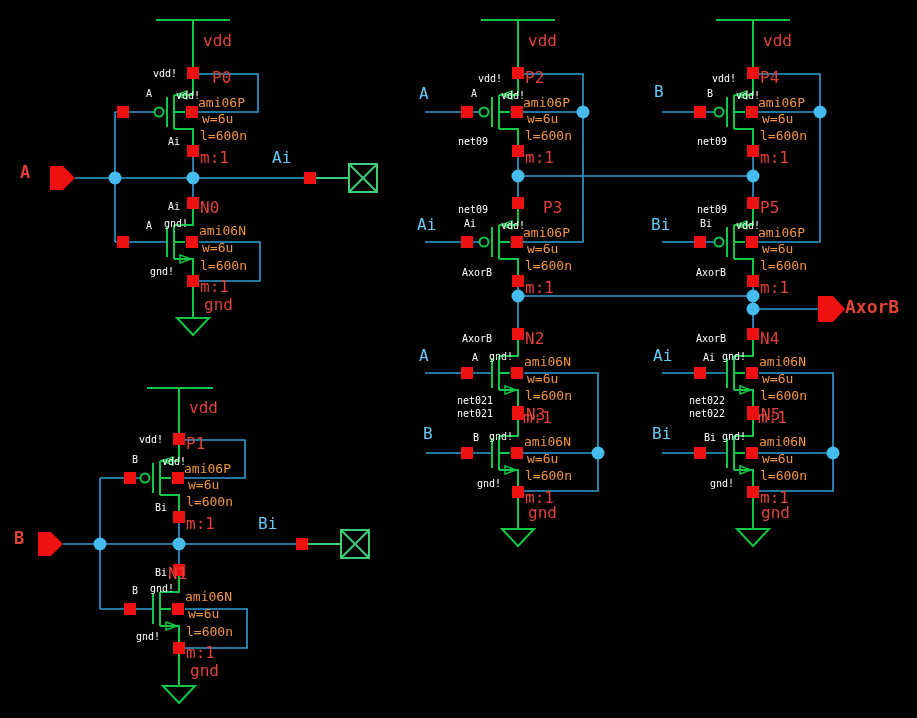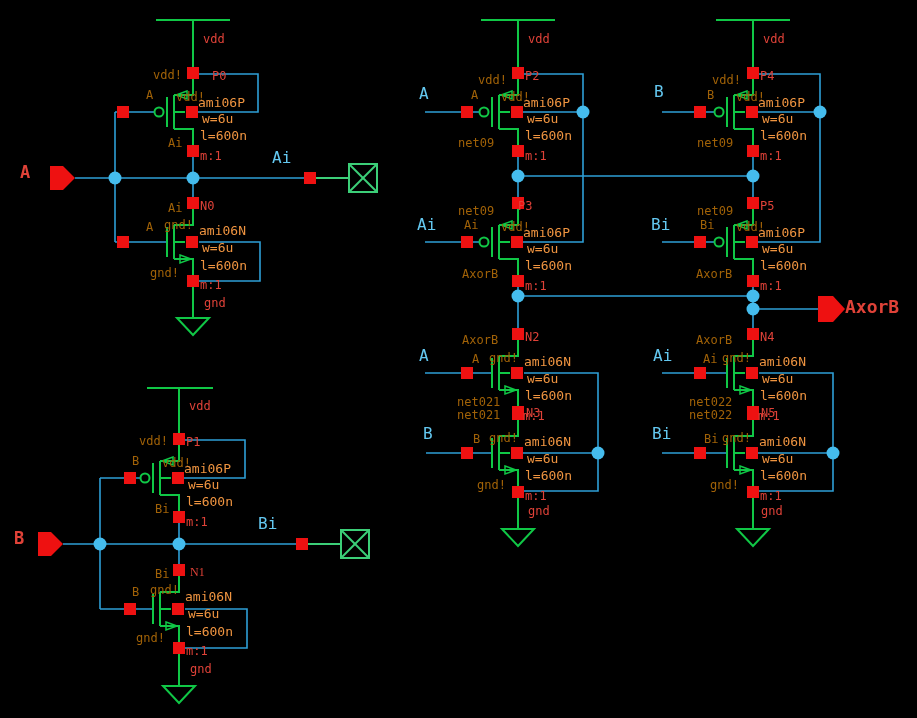--- a/index.html
+++ b/index.html
@@ -2,23 +2,23 @@
 <html><head>
 <meta charset="utf-8">
 <style>
   html,body{margin:0;padding:0;background:#000;}
   .canvas{
     position:relative;width:917px;height:718px;background:#000;overflow:hidden;
     font-family:"DejaVu Sans Mono","Liberation Mono",monospace;
   }
   .canvas svg{position:absolute;left:0;top:0;}
   .lbl{position:absolute;white-space:pre;line-height:1;pointer-events:auto;}
-  .lw{color:#a16207;font-size:12px;}
+  .lw{color:#ffffff;font-size:10px;}
   .lo{color:#ef9440;font-size:13px;}
-  .lr{color:#e04238;font-size:12px;}
+  .lr{color:#e04238;font-size:16px;}
   .lc{color:#64c8f0;font-size:16px;}
   .pin{font-size:17px;font-weight:bold;}
   .pinout{font-size:18px;font-weight:bold;}
 </style>
 </head>
 <body>
 
 <div class="canvas">
 <svg width="917" height="718" viewBox="0 0 917 718">
   <defs>
@@ -207,21 +207,21 @@
       <span class="lbl lr" style="left: 186px; top: 436px;">P1</span>
       <span class="lbl lw" style="left: 132px; top: 455px;">B</span>
       <span class="lbl lw" style="left: 162px; top: 457px;">vdd!</span>
       <span class="lbl lo" style="left: 184px; top: 462px;">ami06P</span>
       <span class="lbl lo" style="left: 188px; top: 478px;">w=6u</span>
       <span class="lbl lo" style="left: 186px; top: 495px;">l=600n</span>
       <span class="lbl lw" style="left: 155px; top: 503px;">Bi</span>
       <span class="lbl lr" style="left: 186px; top: 516px;">m:1</span>
       <span class="lbl lc" style="left: 258px; top: 516px;">Bi</span>
       <span class="lbl lw" style="left: 155px; top: 568px;">Bi</span>
-      <span class="lbl lr" style="left: 190px; top: 566px; font-family: Liberation Serif, serif;">N1</span>
+      <span class="lbl lr" style="left: 168px; top: 566px;">N1</span>
       <span class="lbl lw" style="left: 150px; top: 584px;">gnd!</span>
       <span class="lbl lw" style="left: 132px; top: 586px;">B</span>
       <span class="lbl lo" style="left: 185px; top: 590px;">ami06N</span>
       <span class="lbl lo" style="left: 188px; top: 607px;">w=6u</span>
       <span class="lbl lo" style="left: 186px; top: 625px;">l=600n</span>
       <span class="lbl lw" style="left: 136px; top: 632px;">gnd!</span>
       <span class="lbl lr" style="left: 186px; top: 645px;">m:1</span>
       <span class="lbl lr" style="left: 190px; top: 663px;">gnd</span>
       <span class="lbl lr" style="left: 528px; top: 33px;">vdd</span>
       <span class="lbl lc" style="left: 419px; top: 86px;">A</span>
@@ -229,21 +229,21 @@
       <span class="lbl lr" style="left: 525px; top: 70px;">P2</span>
       <span class="lbl lw" style="left: 471px; top: 89px;">A</span>
       <span class="lbl lw" style="left: 501px; top: 91px;">vdd!</span>
       <span class="lbl lo" style="left: 523px; top: 96px;">ami06P</span>
       <span class="lbl lo" style="left: 527px; top: 112px;">w=6u</span>
       <span class="lbl lo" style="left: 525px; top: 129px;">l=600n</span>
       <span class="lbl lw" style="left: 458px; top: 137px;">net09</span>
       <span class="lbl lr" style="left: 525px; top: 150px;">m:1</span>
       <span class="lbl lc" style="left: 417px; top: 217px;">Ai</span>
       <span class="lbl lw" style="left: 458px; top: 205px;">net09</span>
-      <span class="lbl lr" style="left: 518px; top: 200px; text-align: center;">P3</span>
+      <span class="lbl lr" style="left: 543px; top: 200px; text-align: center;">P3</span>
       <span class="lbl lw" style="left: 464px; top: 219px;">Ai</span>
       <span class="lbl lw" style="left: 501px; top: 221px;">vdd!</span>
       <span class="lbl lo" style="left: 523px; top: 226px;">ami06P</span>
       <span class="lbl lo" style="left: 527px; top: 242px;">w=6u</span>
       <span class="lbl lo" style="left: 525px; top: 259px;">l=600n</span>
       <span class="lbl lw" style="left: 462px; top: 268px;">AxorB</span>
       <span class="lbl lr" style="left: 525px; top: 280px;">m:1</span>
       <span class="lbl lw" style="left: 462px; top: 334px;">AxorB</span>
       <span class="lbl lr" style="left: 525px; top: 331px;">N2</span>
       <span class="lbl lc" style="left: 419px; top: 348px;">A</span>

